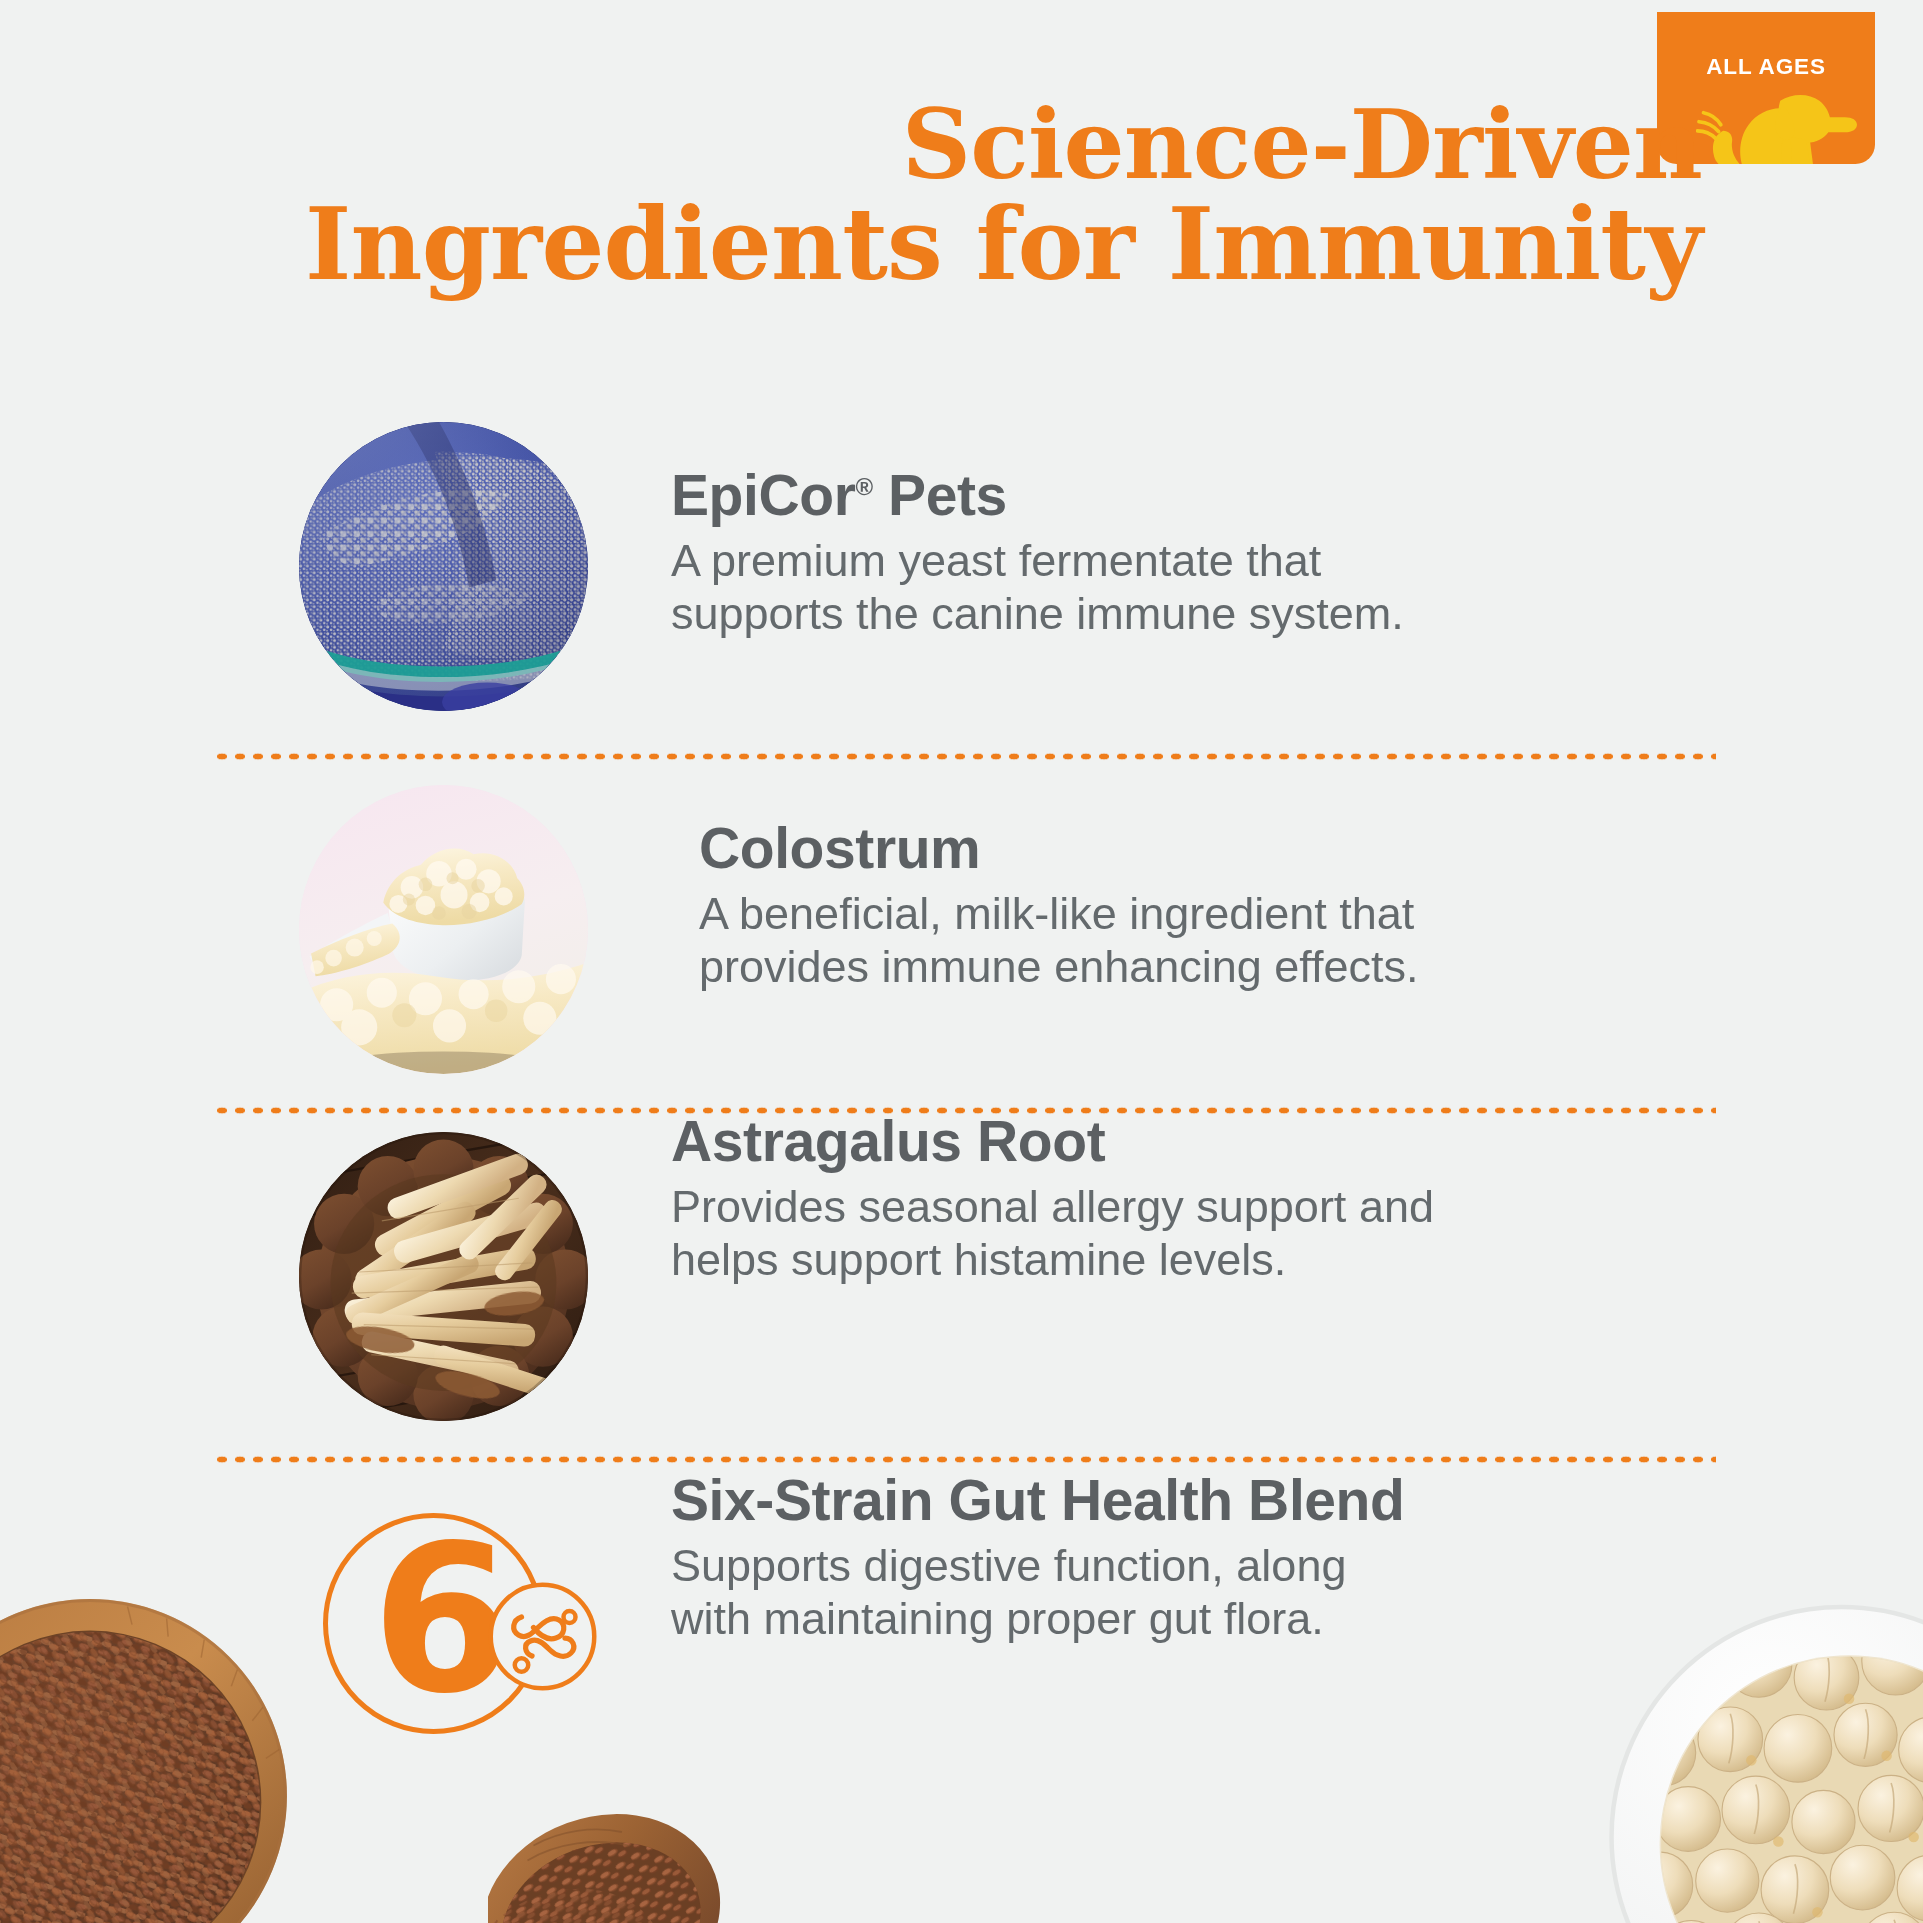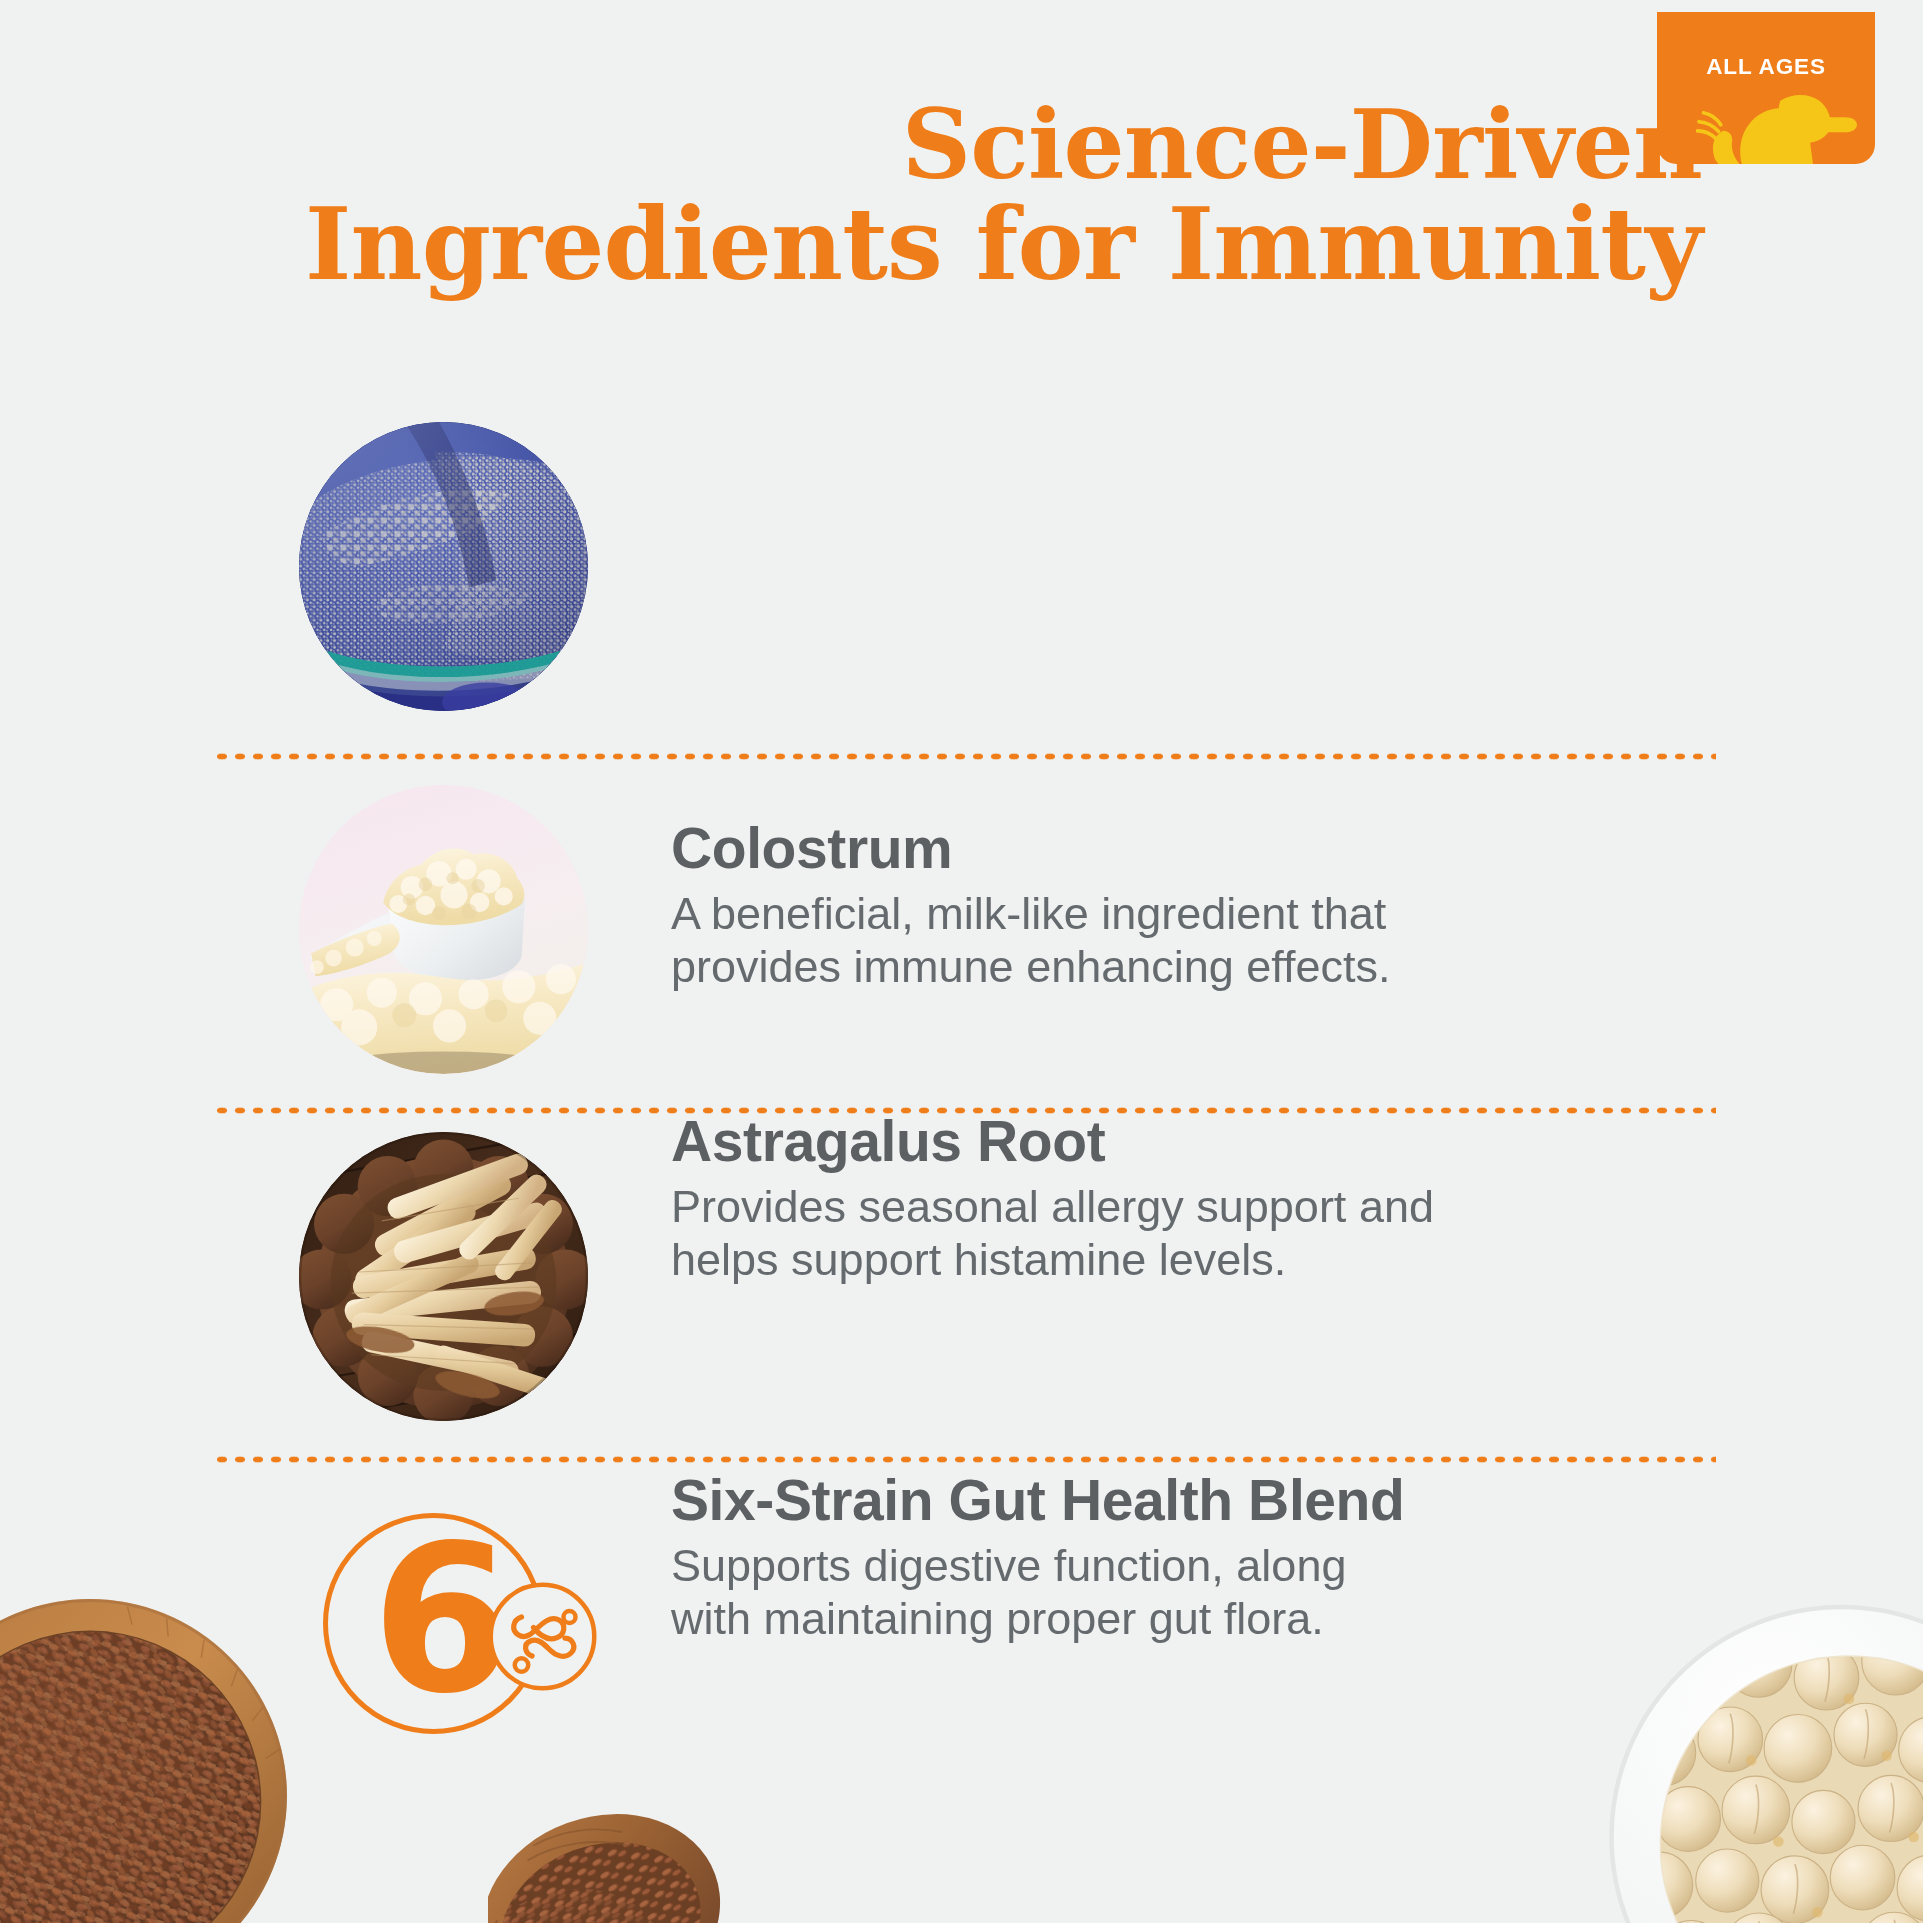--- a/index.html
+++ b/index.html
@@ -267,20 +267,27 @@
         <rect x="0" y="0" width="384" height="384" fill="url(#sheen)"></rect>
 
         <path d="M8 292 C80 330 250 338 360 300 L368 316 C256 360 76 352 2 310 Z" fill="#1e9e96" opacity="0.95"></path>
         <path d="M4 304 C80 346 252 352 366 312 L372 326 C258 372 74 364 0 322 Z" fill="#c9cdd6" opacity="0.55"></path>
 
         <path d="M0 330 C80 372 260 378 384 336 L384 384 L0 384 Z" fill="#2a2f86"></path>
         <ellipse cx="250" cy="372" rx="60" ry="26" fill="#3a3fa0" opacity="0.8"></ellipse>
       </g>
     </svg>
   </div>
+  <div class="row-text" style="top:466px;">
+    <h2 class="row-title"><span>EpiCor</span><sup>®</sup><span> Pets</span></h2>
+    <p class="row-desc">
+      <span>A premium yeast fermentate that</span>
+      <span>supports the canine immune system.</span>
+    </p>
+  </div>
 
   <div class="divider" style="top:751px;"></div>
 
   <div class="row-media" style="top:785px;">
     <svg class="colostrum" viewBox="0 0 384 384" preserveAspectRatio="none">
       <defs>
         <linearGradient id="pinkbg" x1="0" y1="0" x2="0.3" y2="1">
           <stop offset="0%" stop-color="#f7e6f0"></stop>
           <stop offset="60%" stop-color="#f6eef0"></stop>
           <stop offset="100%" stop-color="#f2eee9"></stop>
@@ -351,21 +358,21 @@
         <g fill="#e9d59f" opacity="0.5">
           <circle cx="140" cy="306" r="16"></circle>
             <circle cx="262" cy="300" r="15"></circle>
           <circle cx="30" cy="330" r="14"></circle>
             <circle cx="360" cy="330" r="16"></circle>
         </g>
         <ellipse cx="192" cy="378" rx="160" ry="24" fill="#6a5a44" opacity="0.35"></ellipse>
       </g>
     </svg>
   </div>
-  <div class="row-text" style="top:819px;">
+  <div class="row-text" style="top:819px;margin-left:28px;">
     <h2 class="row-title">Colostrum</h2>
     <p class="row-desc">
       <span>A beneficial, milk-like ingredient that</span>
       <span>provides immune enhancing effects.</span>
     </p>
   </div>
 
   <div class="divider" style="top:1105px;"></div>
 
   <div class="row-media" style="top:1132px;">

